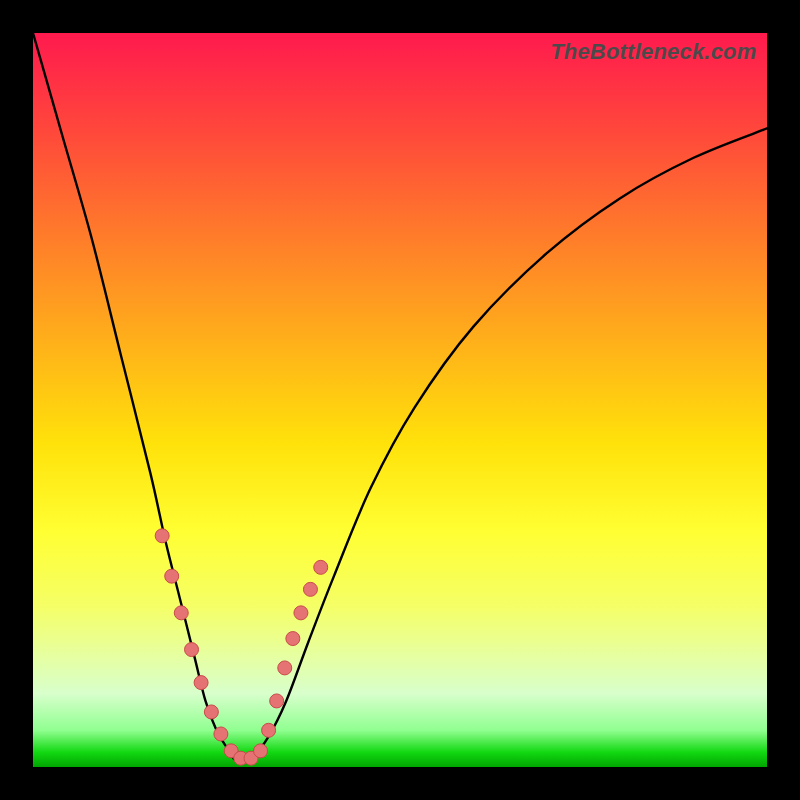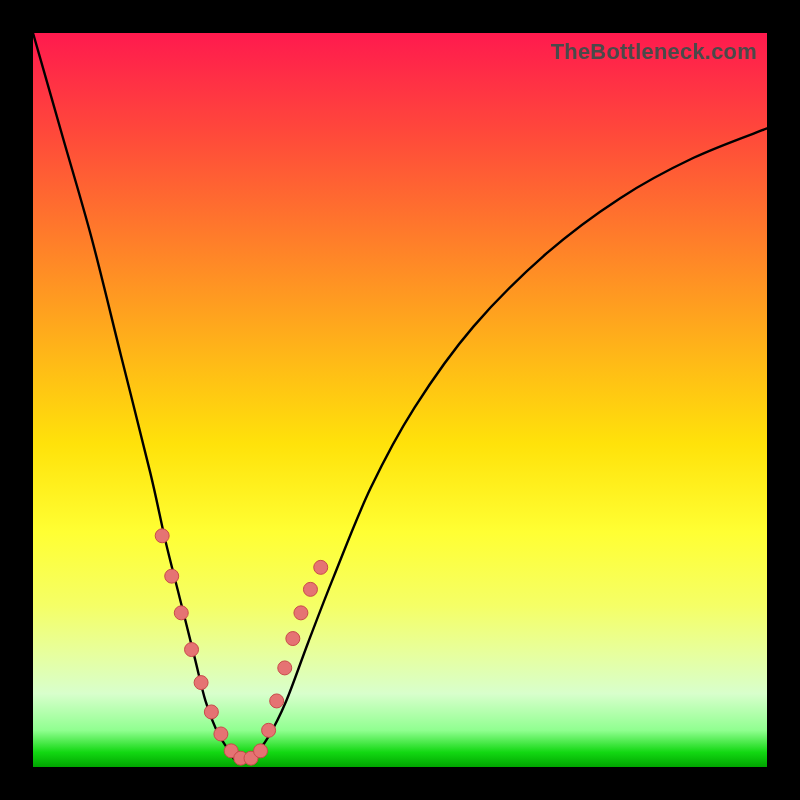--- a/index.html
+++ b/index.html
@@ -42,20 +42,21 @@
   }
   .watermark {
     position: absolute;
     top: 6px;
     right: 10px;
     color: #4a4a4a;
     font-size: 22px;
     font-weight: 600;
     letter-spacing: 0.2px;
     pointer-events: none;
+    font-style: italic;
   }
   svg.curve {
     position: absolute;
     left: 0;
     top: 0;
     width: 734px;
     height: 734px;
     overflow: visible;
   }
   .curve-path {

